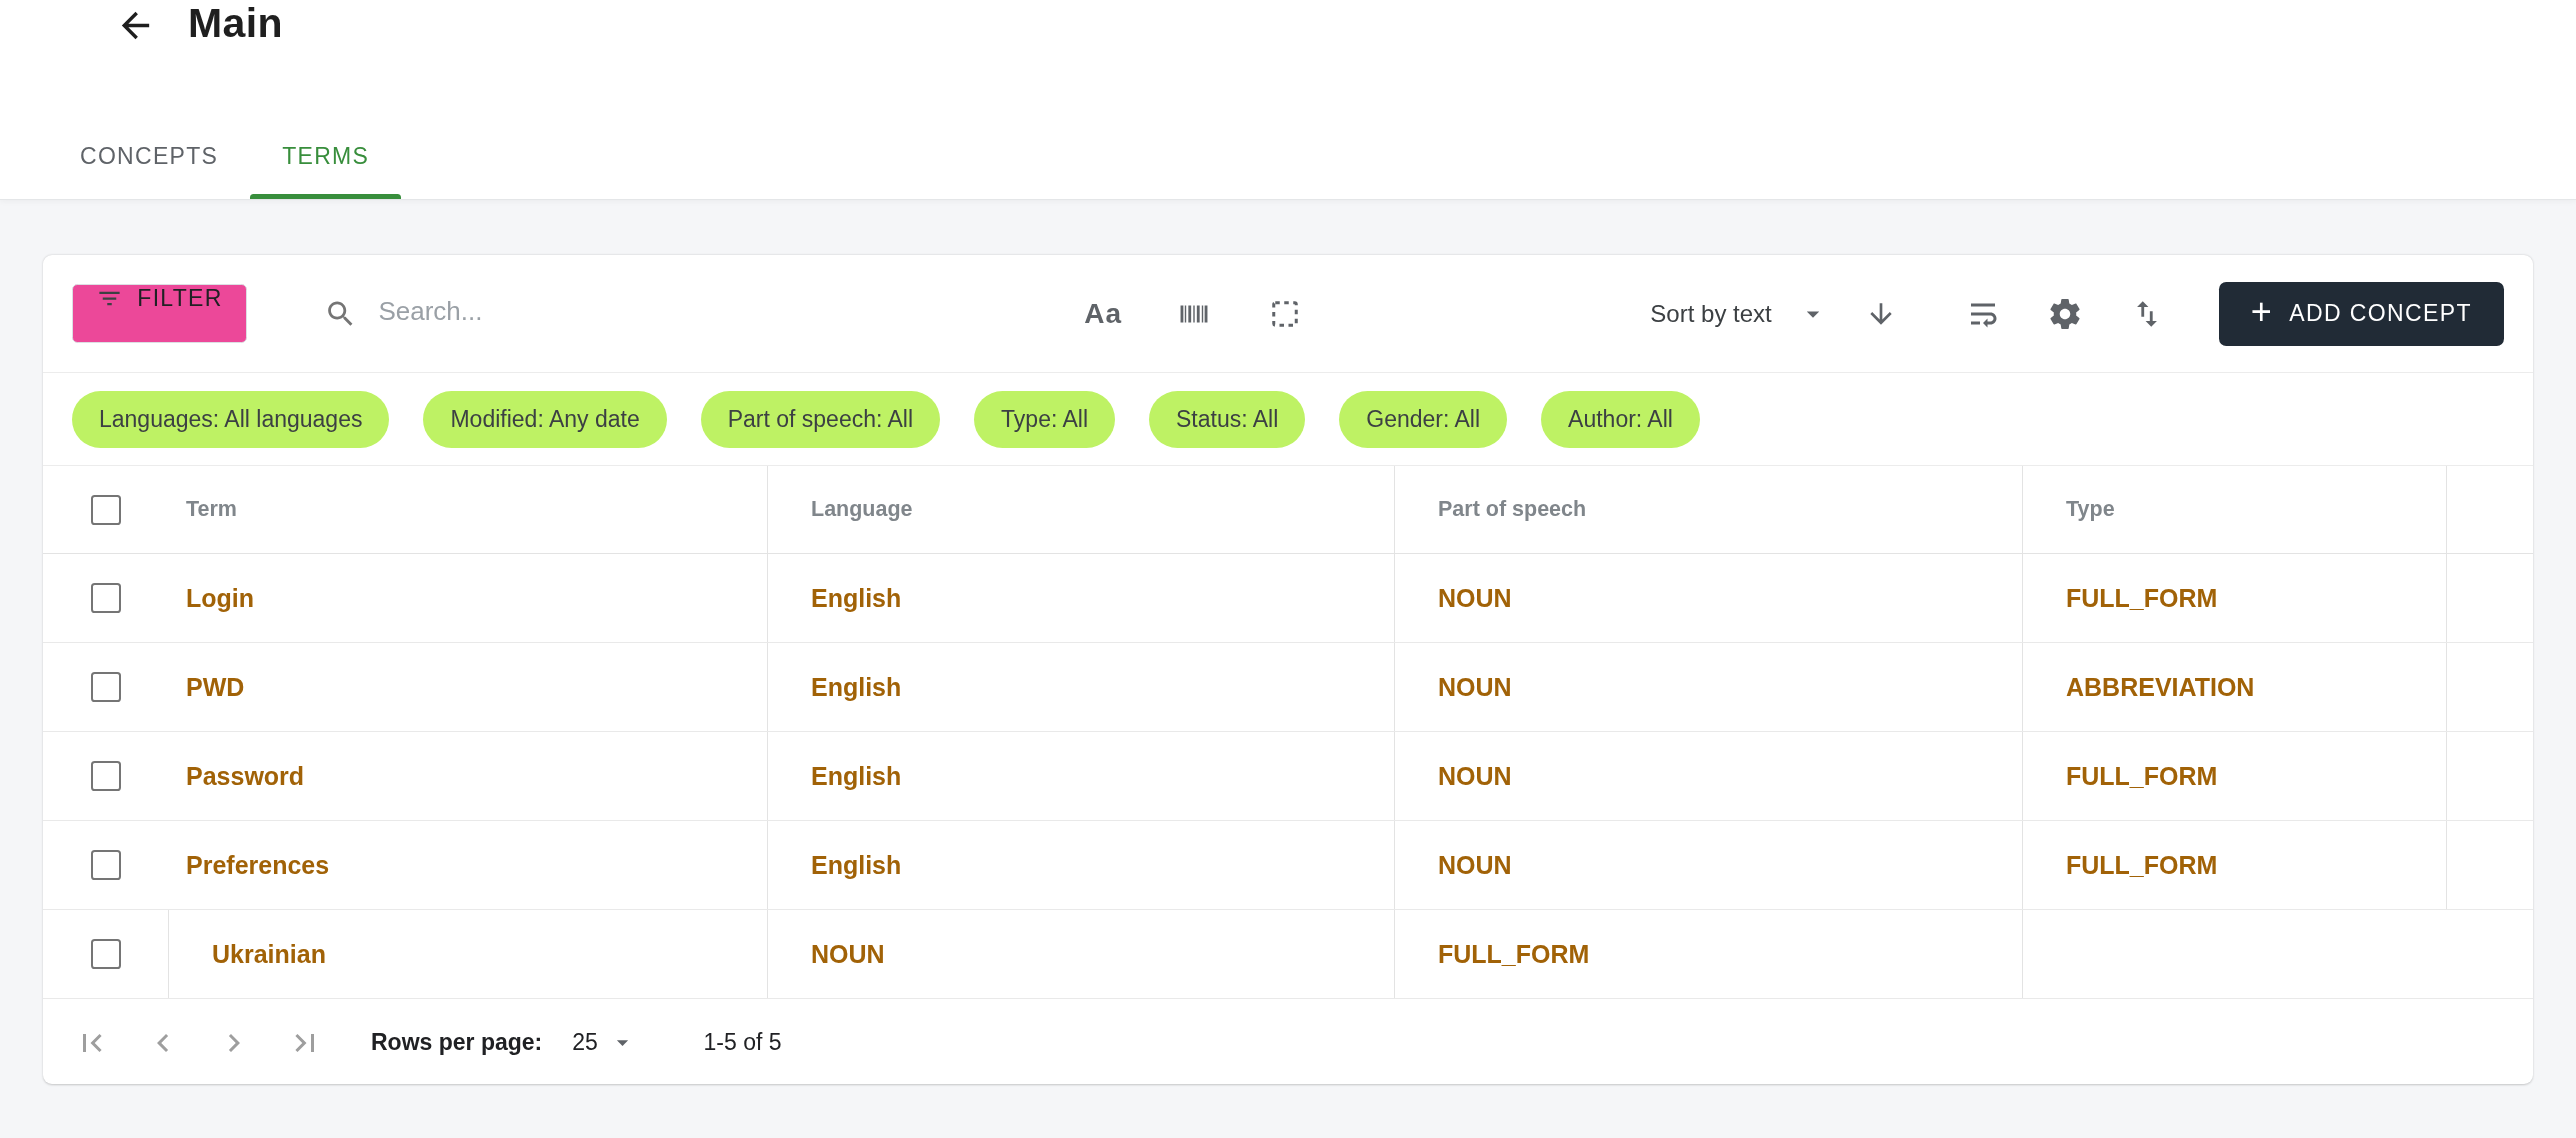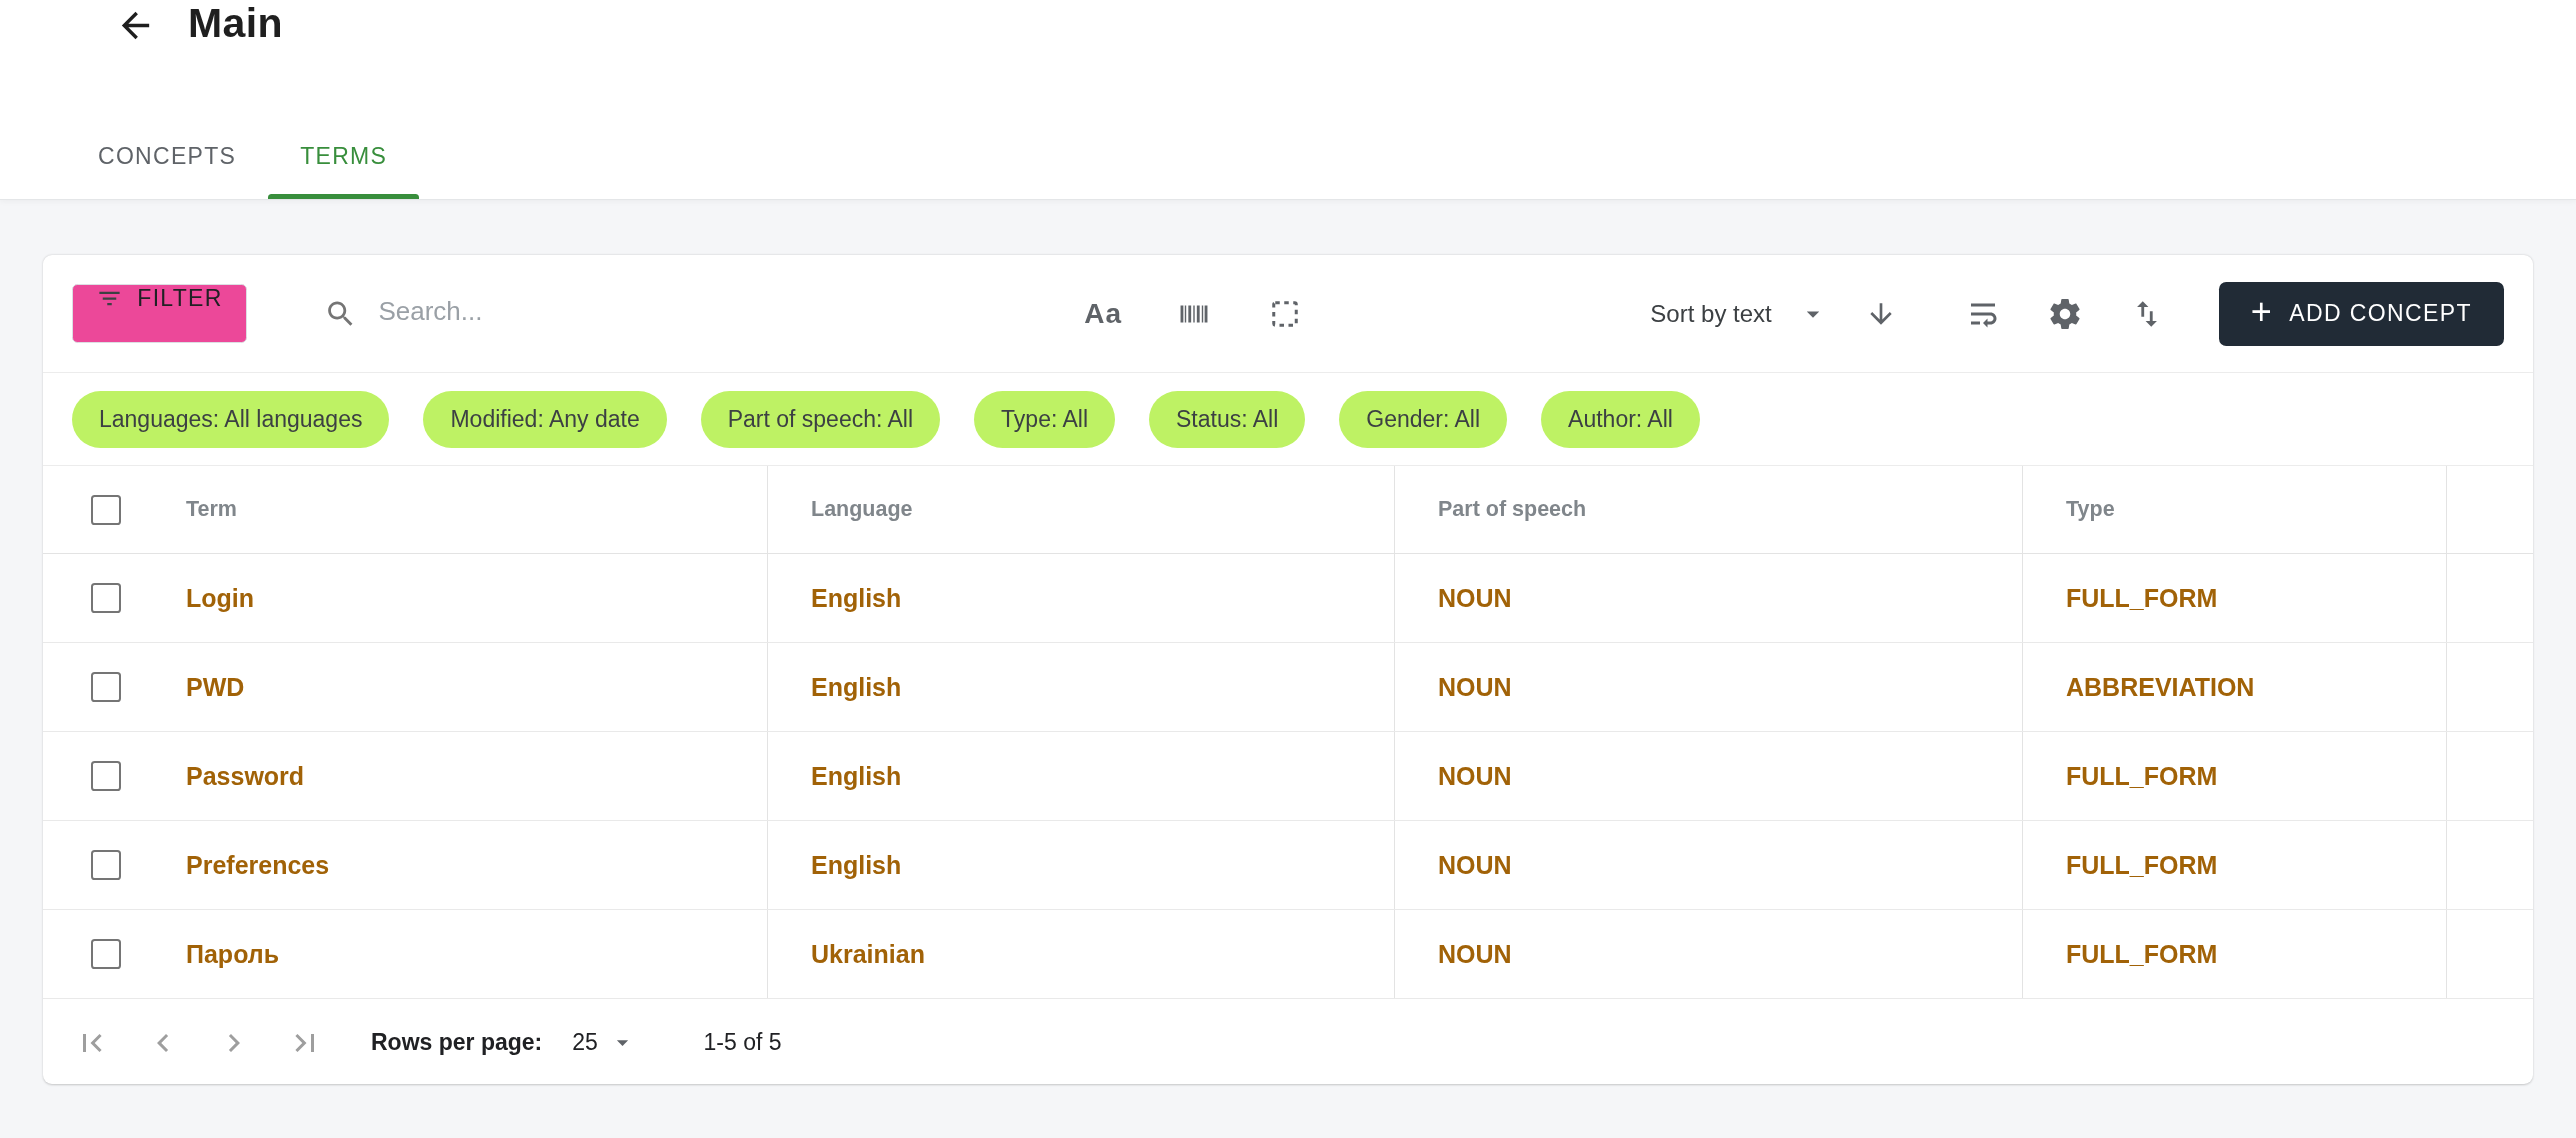--- a/index.html
+++ b/index.html
@@ -9,21 +9,21 @@
     background:#ffffff; color:#202124; overflow:hidden;
   }
   svg { display:block; }
 
   
   .top { background:#fff; border-bottom:1.8px solid #e4e6e8; box-shadow:0 2.7px 5.4px rgba(0,0,0,.04); position:relative; z-index:2; }
   .title-row { height:113px; display:flex; align-items:flex-start; gap:28px; padding-left:110px; }
   .back-btn { width:50px; height:50px; border:none; background:transparent; display:flex; align-items:center; justify-content:center; cursor:pointer; }
   .page-title { font-size:41px; font-weight:700; color:#1f1f1f; letter-spacing:0.4px; }
 
-  .tabs { display:flex; padding-left:23px; height:86px;margin-left:43px; }
+  .tabs { display:flex; padding-left:48px; height:86px; }
   .tab { position:relative; display:flex; align-items:center; padding:0 32px; font-size:23px; font-weight:500;
          letter-spacing:1.3px; color:#5f6368; cursor:pointer; }
   .tab.active { color:#388e3c; }
   .tab.active::after { content:""; position:absolute; left:0; right:0; bottom:0; height:5.4px; background:#388e3c; border-radius:3.6px 3.6px 0 0; }
 
   
   .content { background:#f5f6f8; height:938px; padding:55px 43px 0; }
   .card { width:2490px; height:829px; margin:0 auto; background:#fff; border-radius:9px;
           box-shadow:0 0.9px 2.7px rgba(0,0,0,.13), 0 0.9px 1.8px rgba(0,0,0,.08);
           display:flex; flex-direction:column; overflow:hidden; }
@@ -227,21 +227,20 @@
           <div class="cell c-lang">English</div>
           <div class="cell c-pos">NOUN</div>
           <div class="cell c-type">FULL_FORM</div>
           <div class="cell c-extra"></div>
         </div>
 
         <div class="trow tbody-row">
           <div class="cell c-check">
               <span class="checkbox"></span>
             </div>
-          <div class="cell c-term">Пароль</div>
           <div class="cell c-lang">Ukrainian</div>
           <div class="cell c-pos">NOUN</div>
           <div class="cell c-type">FULL_FORM</div>
           <div class="cell c-extra"></div>
         </div>
       </div>
 
       <div class="pagination">
         <div class="pg-nav">
           <button class="icon-btn">

